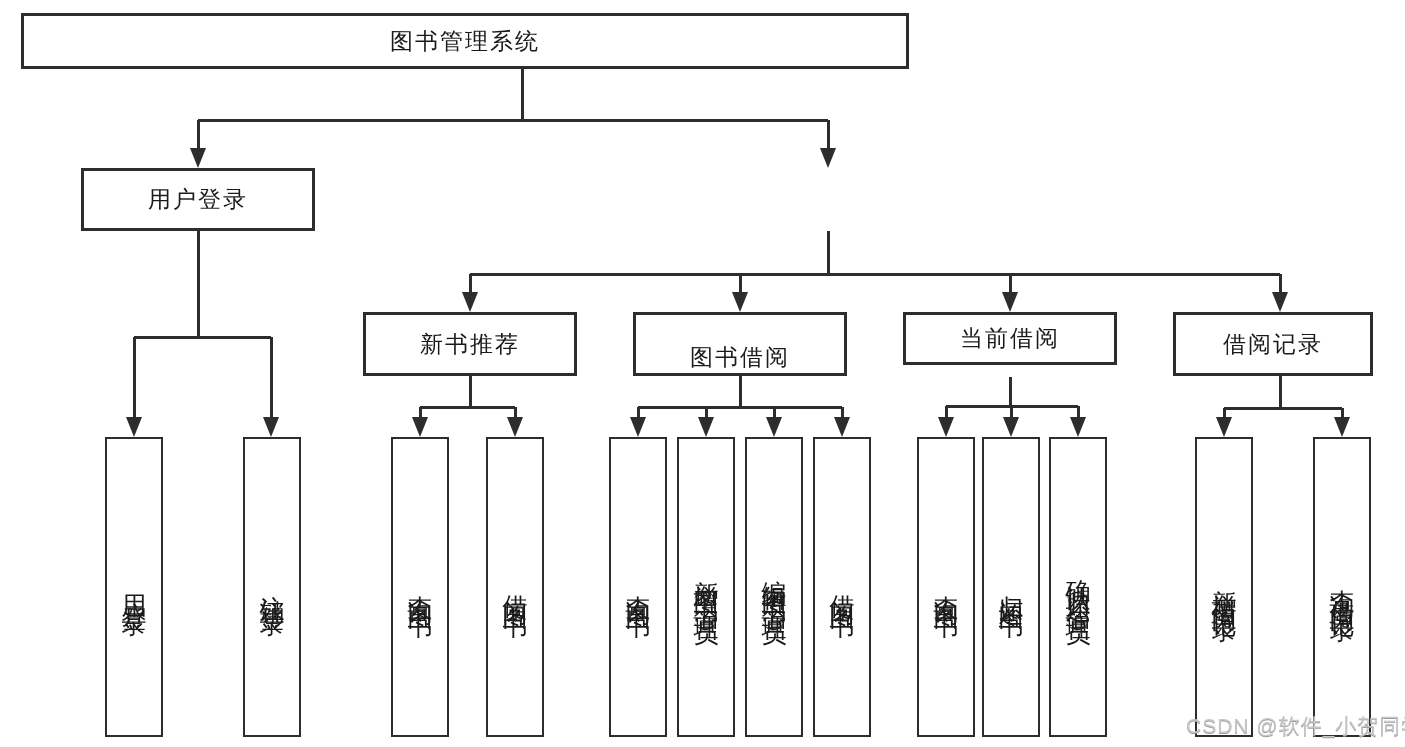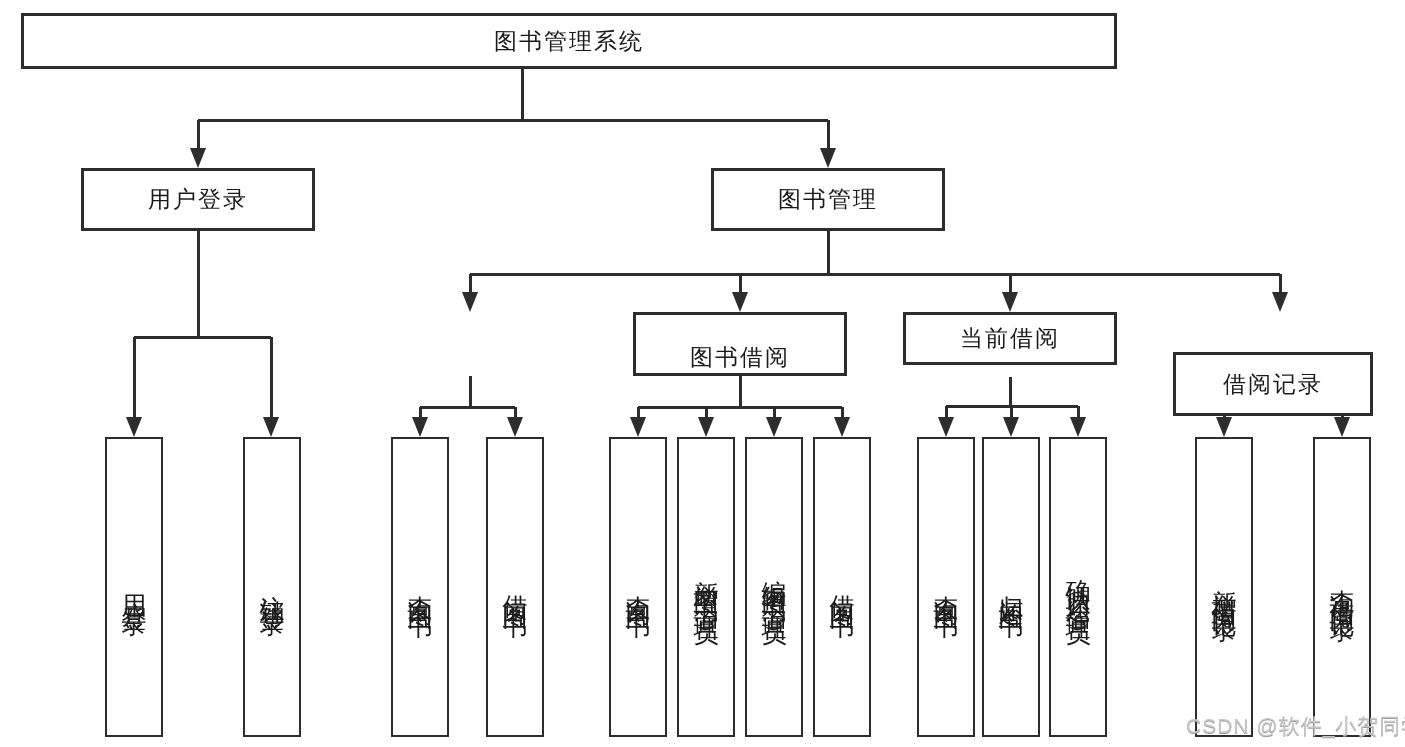--- a/index.html
+++ b/index.html
@@ -64,38 +64,38 @@
       M1002 292 H1018 L1010 312 Z  M1272 292 H1288 L1280 312 Z
       M126 417 H142 L134 437 Z  M263 417 H279 L271 437 Z
       M412 417 H428 L420 437 Z  M507 417 H523 L515 437 Z
       M630 417 H646 L638 437 Z  M698 417 H714 L706 437 Z
       M766 417 H782 L774 437 Z  M834 417 H850 L842 437 Z
       M938 417 H954 L946 437 Z  M1003 417 H1019 L1011 437 Z
       M1070 417 H1086 L1078 437 Z  M1216 417 H1232 L1224 437 Z
       M1334 417 H1350 L1342 437 Z"></path>
   </svg>
 
-  <div class="box" style="left:21px; top:13px; width:1096px; height:56px;">
+  <div class="box" style="left:21px; top:13px; width:888px; height:56px;">
     <span class="hlabel">图书管理系统</span>
   </div>
 
   <div class="box" style="left:81px; top:168px; width:234px; height:63px;">
     <span class="hlabel">用户登录</span>
   </div>
-  <div class="box" style="left:711px; top:168px; width:234px; height:63px;">
-    <span class="hlabel">图书管理</span>
+
+  <div class="box" style="left:363px; top:312px; width:214px; height:64px;">
+    <span class="hlabel">新书推荐</span>
   </div>
-
   <div class="box" style="left:633px; top:312px; width:214px; height:64px;align-items:flex-end;">
     <span class="hlabel">图书借阅</span>
   </div>
   <div class="box" style="left:903px; top:312px; width:214px; height:53px;">
     <span class="hlabel">当前借阅</span>
   </div>
-  <div class="box" style="left:1173px; top:312px; width:200px; height:64px;margin-top:40px;">
+  <div class="box" style="left:1173px; top:312px; width:200px; height:64px;">
     <span class="hlabel">借阅记录</span>
   </div>
 
   <div class="box leaf" style="left:105px; top:437px; width:58px; height:300px;">
     <span class="vtext">用户登录</span>
   </div>
   <div class="box leaf" style="left:243px; top:437px; width:58px; height:300px;">
     <span class="vtext">注销登录</span>
   </div>
 

